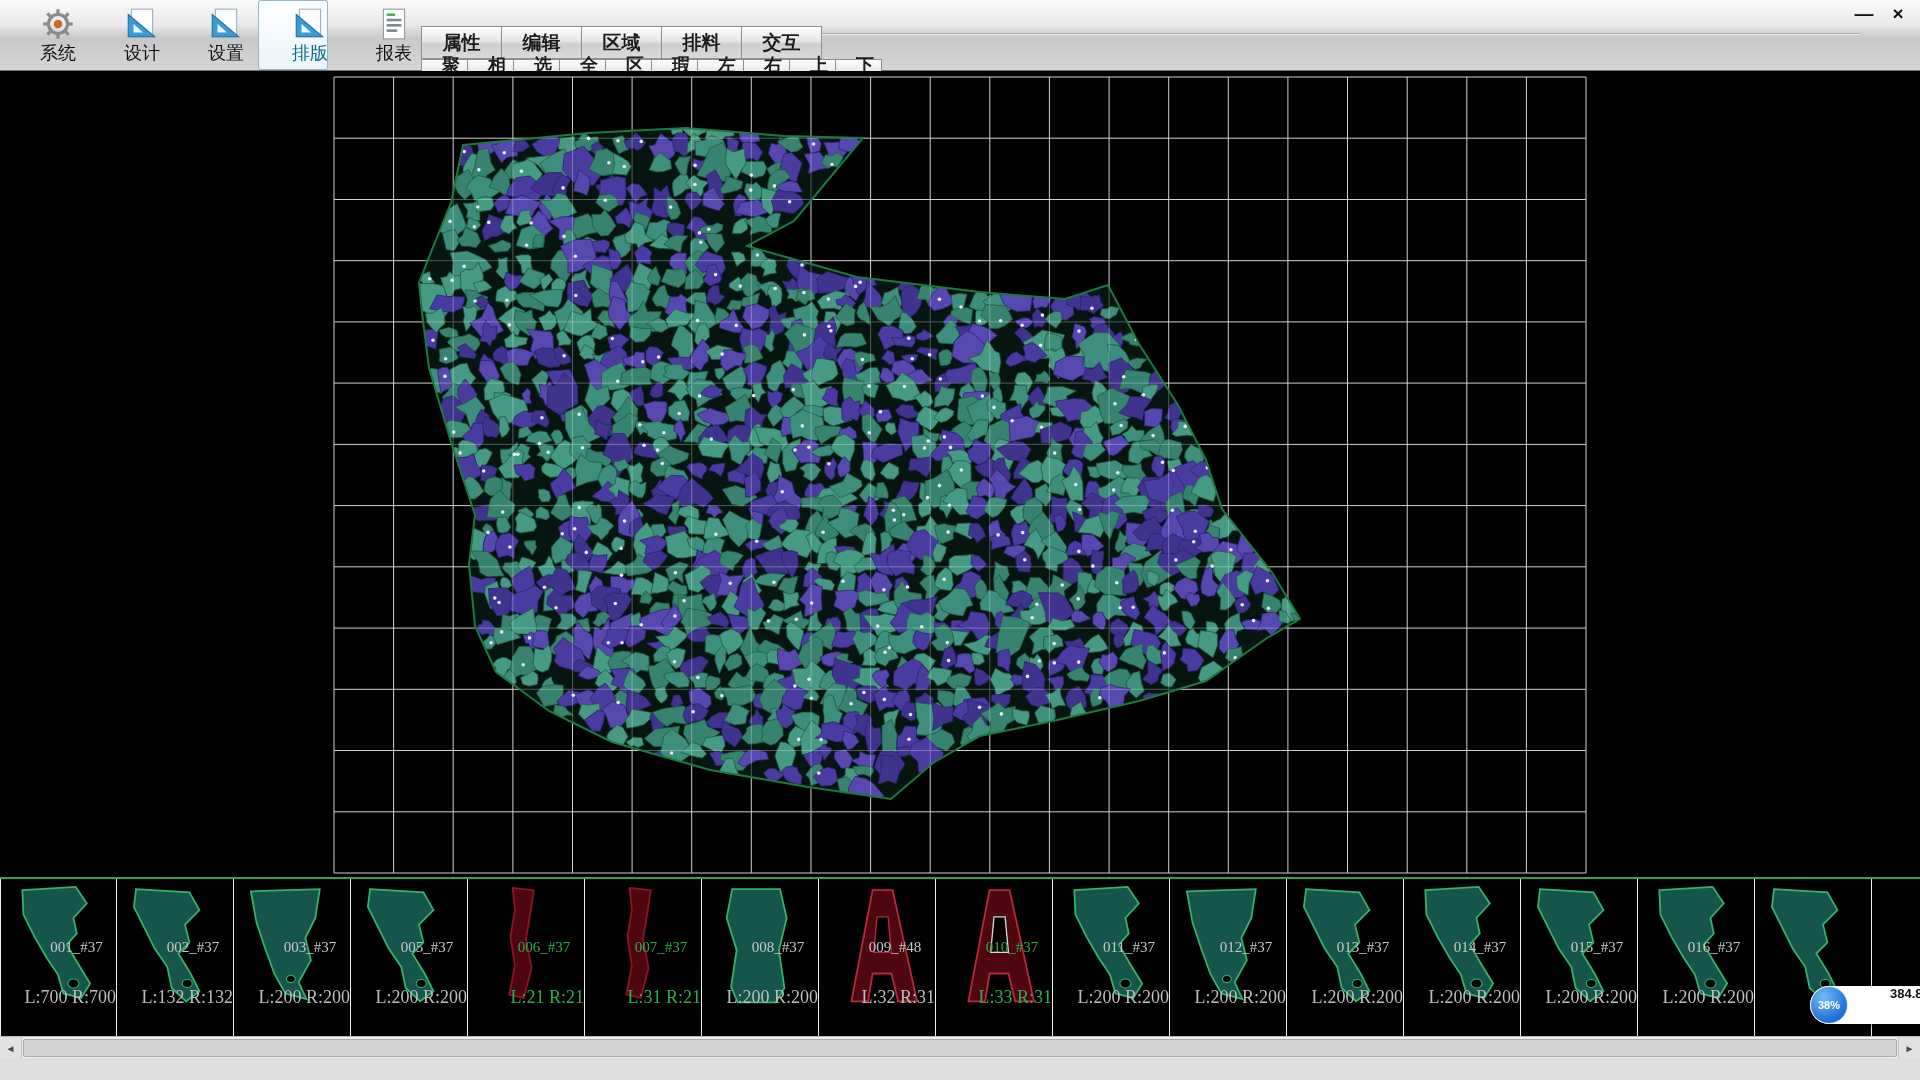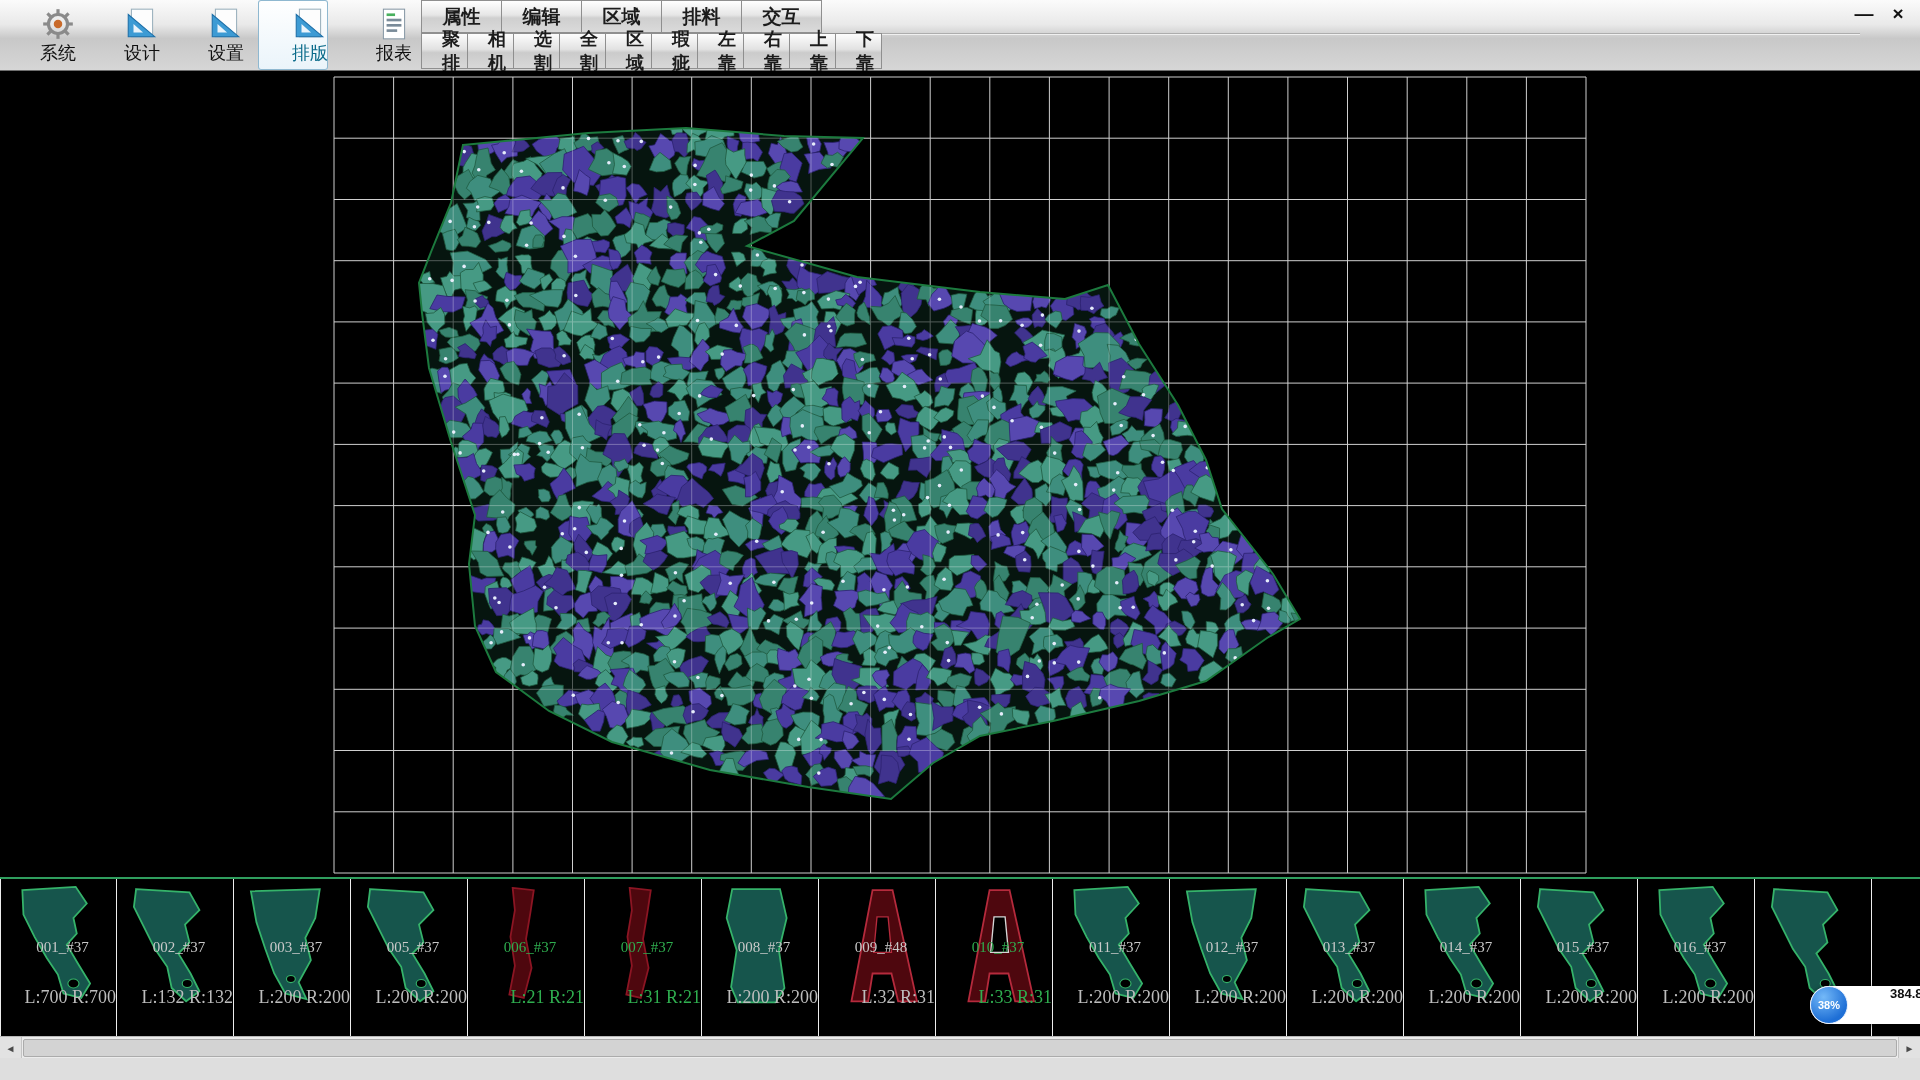--- a/index.html
+++ b/index.html
@@ -15,21 +15,21 @@
     background:#adadad; box-shadow:0 1px 0 #f0f0f0; }
   .big-btns { position:absolute; left:6px; top:0; height:70px; display:flex; gap:14px; }
   .big-btn { width:70px; height:70px; display:flex; flex-direction:column; align-items:flex-end;
     justify-content:center; gap:2px; cursor:default; border-radius:3px; }
   .big-btn.active { background:linear-gradient(180deg,#ffffff,#eaf4fa);
     box-shadow:inset 0 0 0 1px #8fb8d0; }
   .big-lbl { font-size:18px; color:#101010; line-height:20px; }
   .big-btn.active .big-lbl { color:#0a6b8a; }
 
   .menu-area { position:absolute; left:422px; top:0; }
-  .tabs-row { display:flex; height:33px; }
+  .tabs-row { display:flex; height:33px;margin-top:26px; }
   .tab { width:81px; height:33px; margin-left:-1px; display:flex; align-items:center; justify-content:center;
     font-size:19px; font-weight:600; color:#1c1c1c; border:1px solid #8f8f8f;
     background:linear-gradient(180deg,#ffffff,#e6e6e6 45%,#cfcfcf 55%,#dadada); }
   .actions-row { display:flex; height:37px; }
   .abtn { width:47px; height:36px; margin-left:-1px; display:flex; align-items:center; justify-content:center;
     font-size:18px; font-weight:600; color:#1c1c1c; border:1px solid #8f8f8f;
     background:linear-gradient(180deg,#fdfdfd,#e2e2e2 45%,#cbcbcb 55%,#d8d8d8);padding-left:20px; }
 
   .win-controls { position:absolute; right:8px; top:2px; display:flex; gap:6px; }
   .win-btn { width:28px; height:24px; display:flex; align-items:center; justify-content:center;
@@ -38,21 +38,21 @@
   
   .canvas { position:absolute; left:0; top:71px; width:1920px; height:806px; background:#000; overflow:hidden; }
   .canvas svg { display:block; }
 
   
   .thumbs { position:absolute; left:0; top:877px; width:1920px; height:159px; background:#000;
     border-top:2px solid #2f9e5e; display:flex; overflow:hidden; }
   .thumb { position:relative; flex:none; width:117px; height:100%; border-right:1px solid #ededed; }
   .thumb:first-child { border-left:1px solid #ededed; }
   .t-shape { position:absolute; left:50%; top:2px; transform:translateX(-50%); }
-  .t-name { position:absolute; left:4px; top:60px; width:100%; text-align:center;
+  .t-name { position:absolute; left:18px; top:60px; width:100%; text-align:center;
     font-family:"Liberation Serif","DejaVu Serif",serif; font-size:15px; color:#c9c9c9; }
   .t-lr { position:absolute; left:0; top:108px; width:100%; text-align:right;
     font-family:"Liberation Serif","DejaVu Serif",serif; font-size:18px; color:#bdbdbd; }
   .t-name.green, .t-lr.green { color:#2fae4f; }
 
   
   .badge { position:absolute; left:1810px; top:986px; height:38px; background:#ffffff;
     border-radius:19px; display:flex; padding-right:11px;
     box-shadow:0 1px 5px rgba(0,0,0,.55);gap:41px; }
   .badge-circle { width:38px; height:38px; border-radius:50%;

